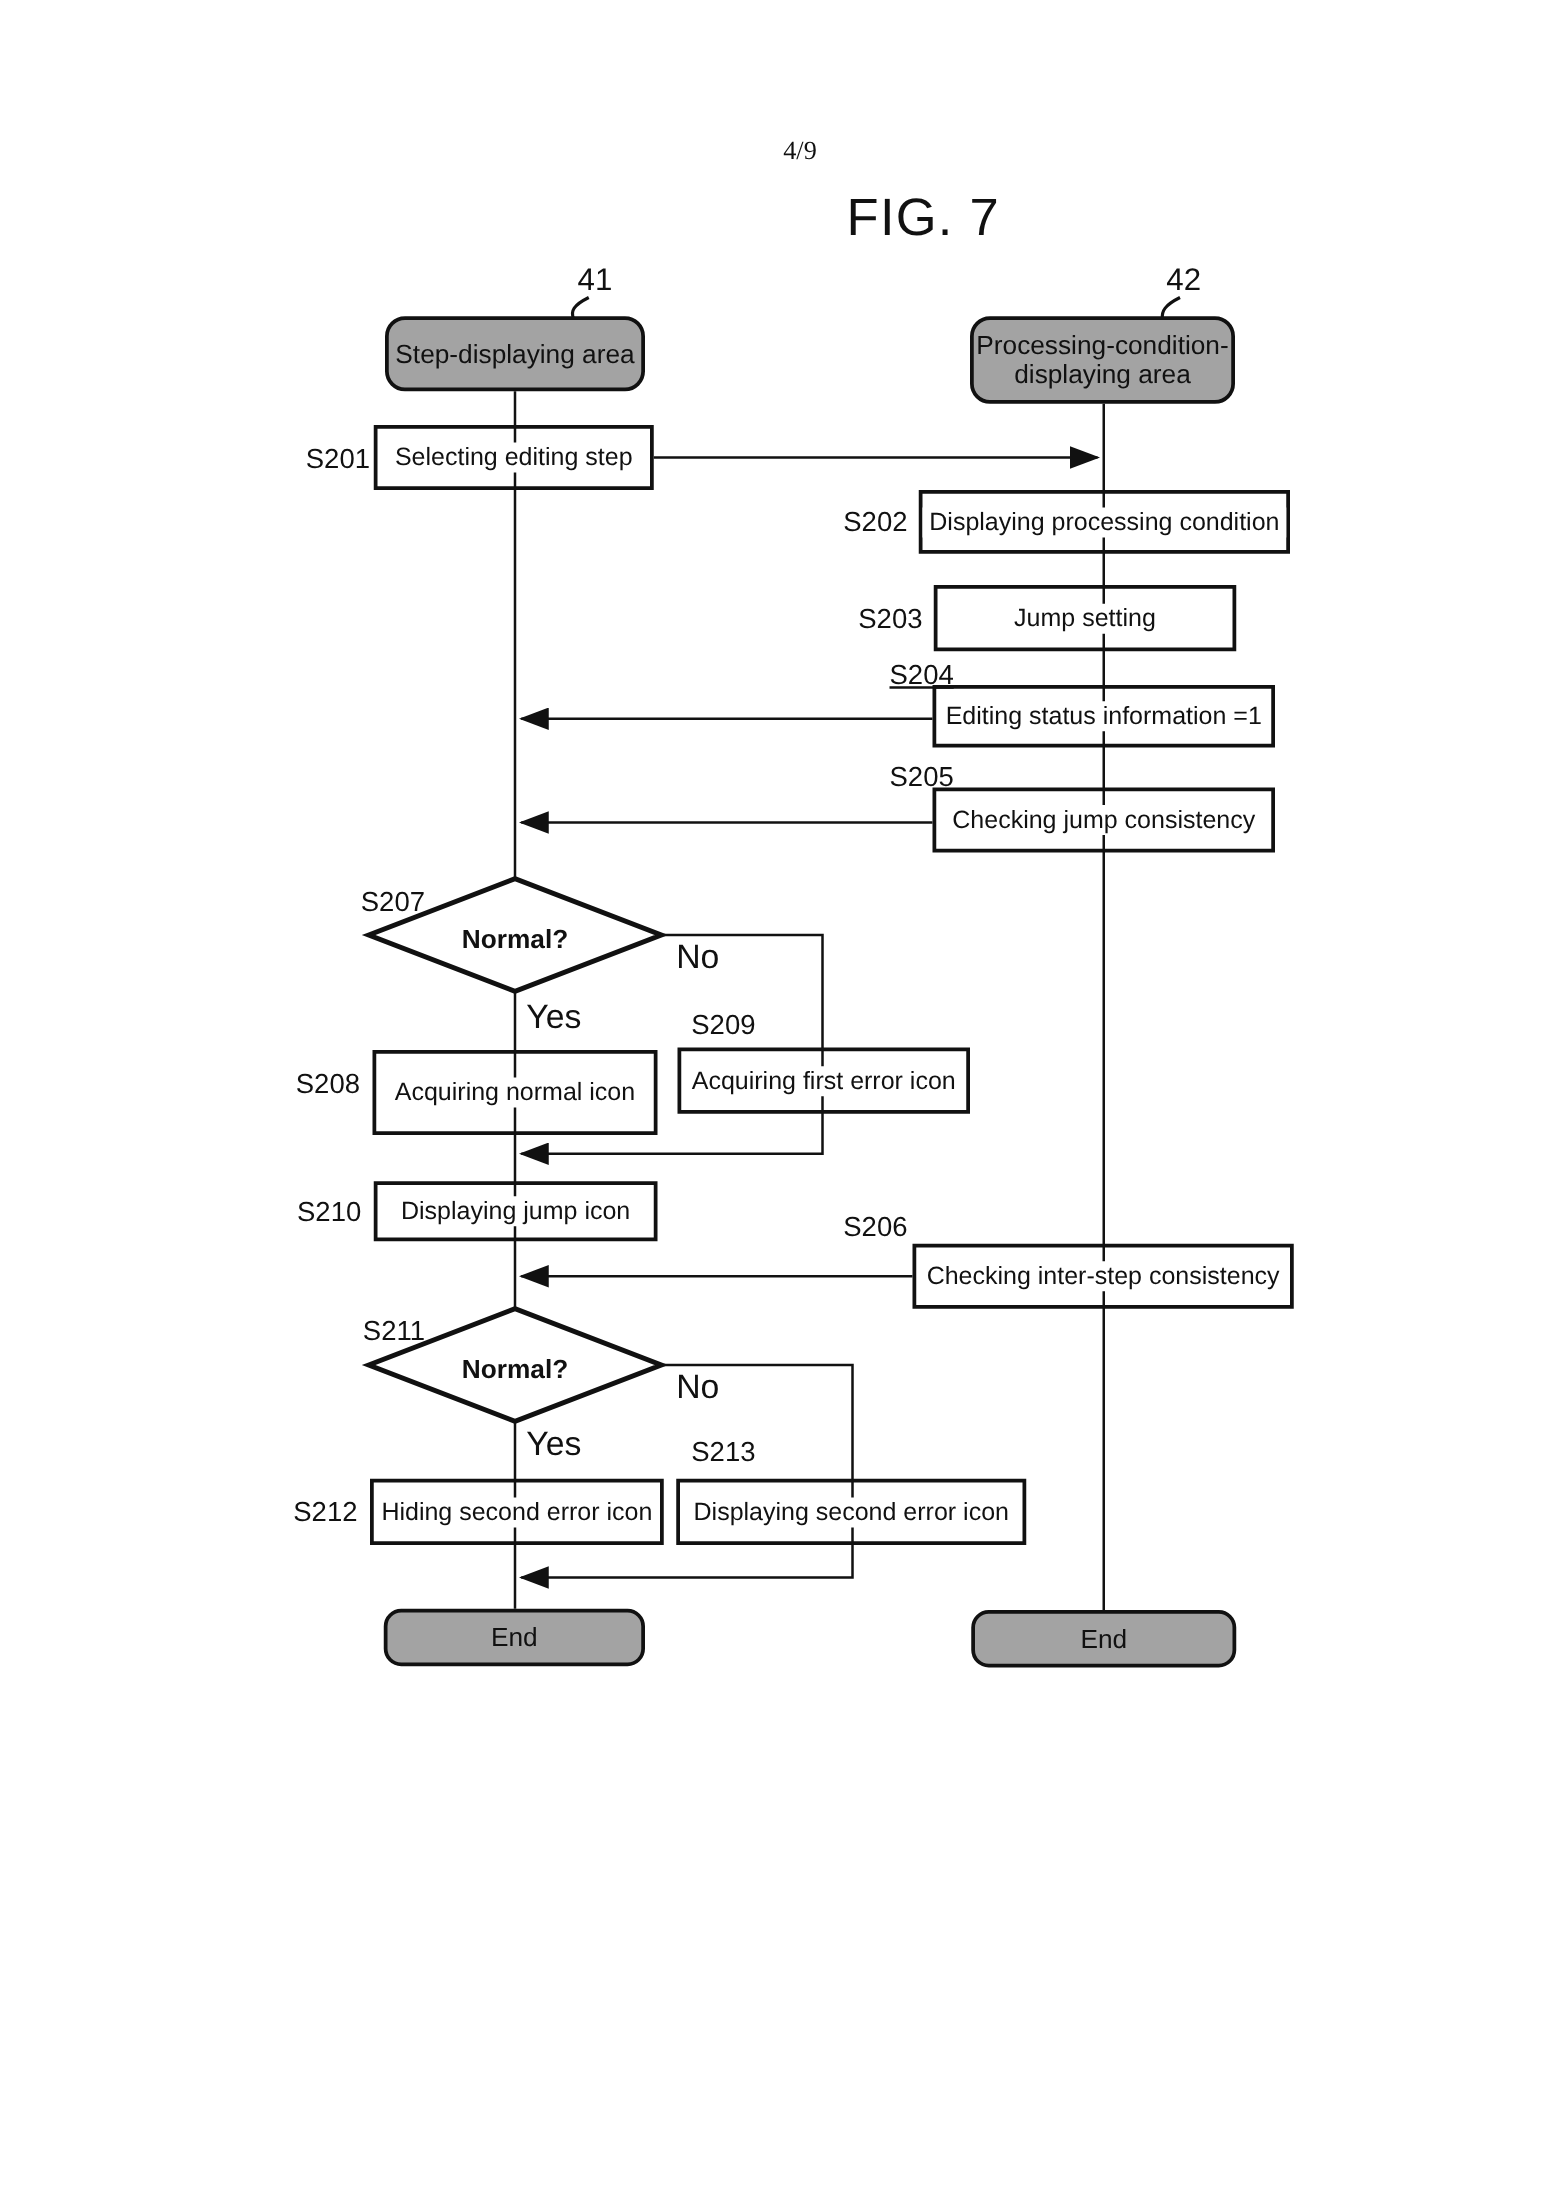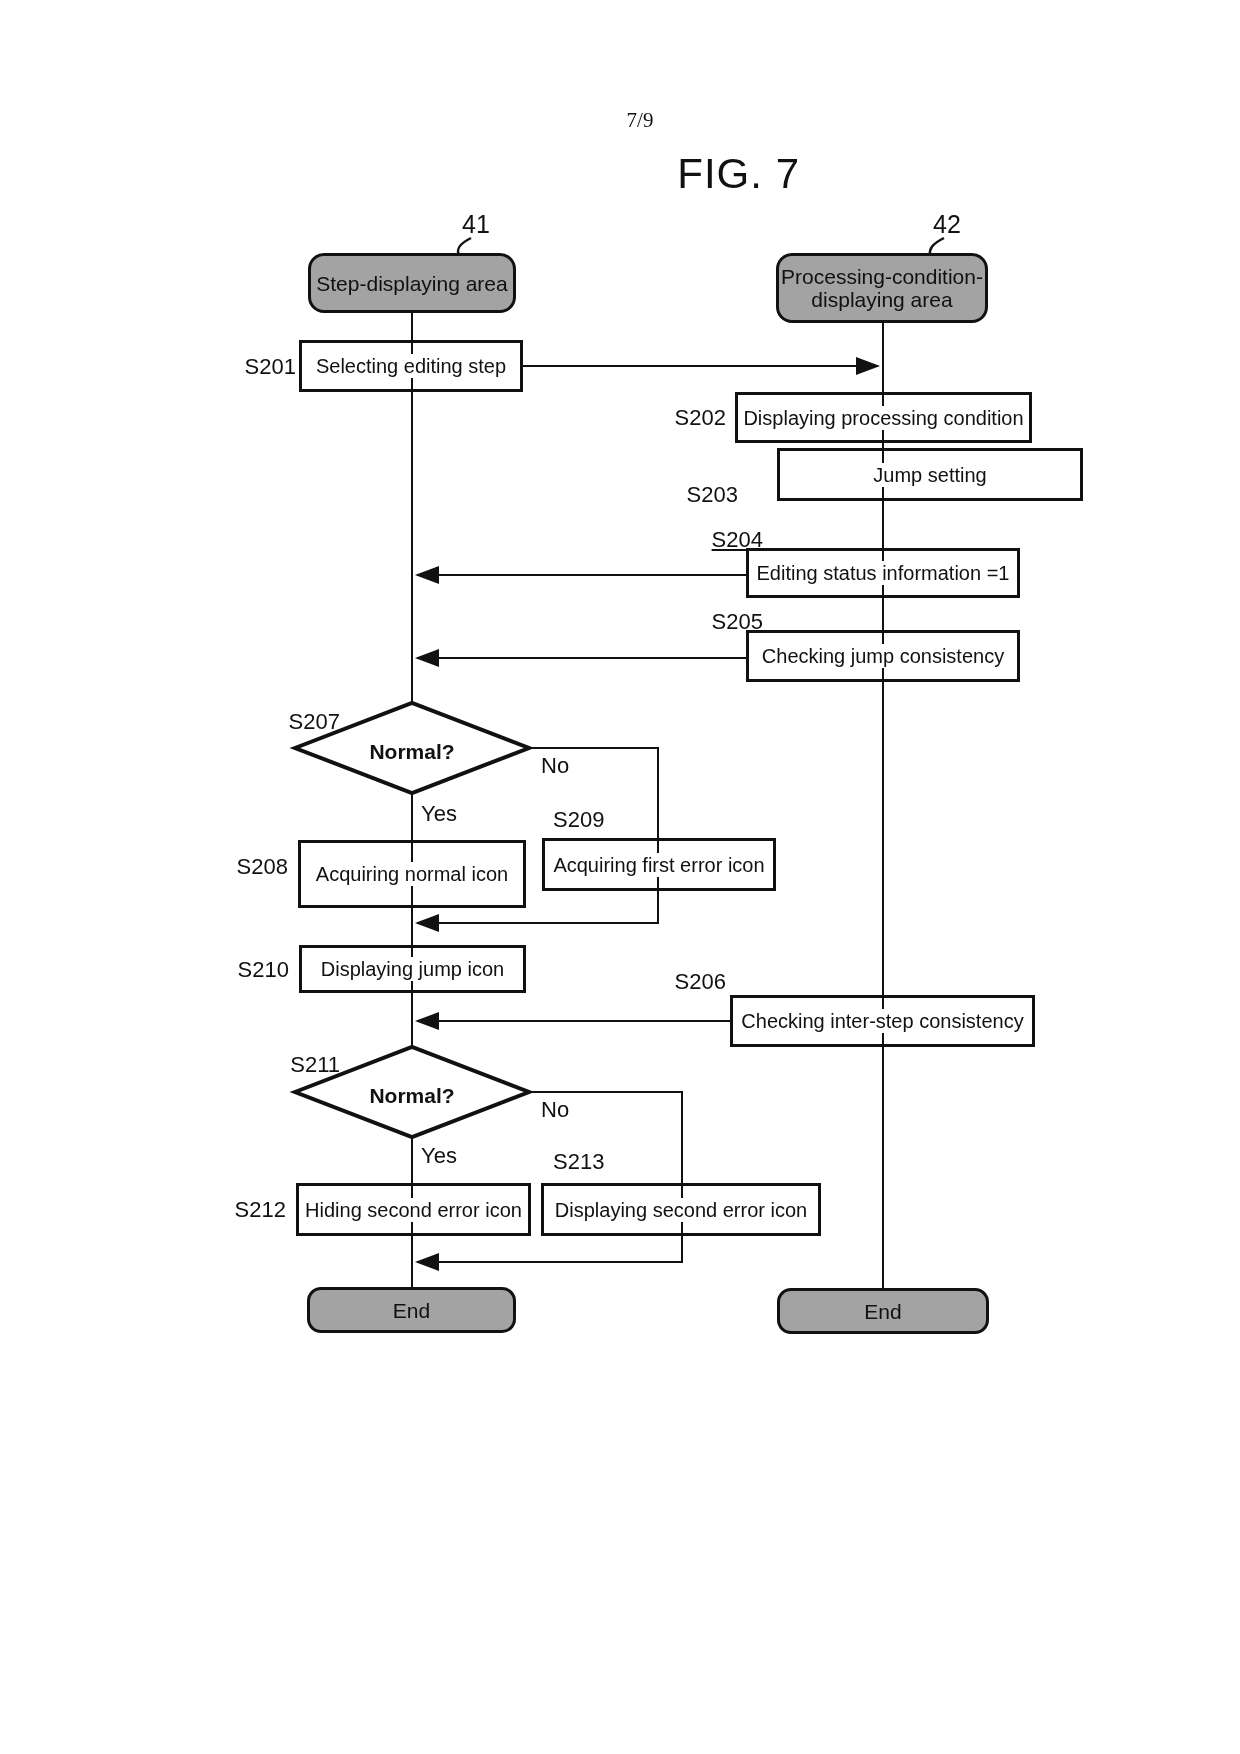--- a/index.html
+++ b/index.html
@@ -9,21 +9,21 @@
     overflow:hidden;
   }
   svg.wires { position:absolute; left:0; top:0; }
   .node { position:absolute; display:flex; align-items:center; justify-content:center; box-sizing:border-box; }
   .process { border:3px solid #111111; background:transparent; }
   .process > span { background:#ffffff; padding:0 5px; white-space:nowrap; font-size:20px; line-height:24px; }
   .terminator { border:3px solid #111111; border-radius:16px; background:#a3a3a3; font-size:21px; text-align:center; line-height:23px; }
   .endcap { border-radius:14px; }
   .step-id { position:absolute; font-size:22px; line-height:23px; white-space:nowrap; }
   .step-id.right { width:90px; text-align:right; }
-  .branch-label { position:absolute; font-size:22px; line-height:23px;text-align:right; }
+  .branch-label { position:absolute; font-size:27px; line-height:23px;text-align:right; }
   .decision-text { position:absolute; font-size:21px; transform:translate(-50%,-50%); white-space:nowrap;font-weight:bold; }
   .page-number { position:absolute; left:560px; top:108px; width:160px; text-align:center;
     font-family:"Liberation Serif","DejaVu Serif",serif; font-size:21px; }
   .figure-title { position:absolute; left:480px; top:150px; width:320px; text-align:right;
     font-size:42px; letter-spacing:1px; }
   .ref-num { position:absolute; font-size:25px; }
 </style>
 </head>
 <body>
 
@@ -48,21 +48,21 @@
     <g stroke="#111111" stroke-width="2.5" fill="none">
       <path d="M471,238 C459,244 456,249 459,255"></path>
       <path d="M944,238 C932,244 929,249 930,255"></path>
     </g>
     <g stroke="#111111" stroke-width="4" fill="#ffffff">
       <polygon points="295,748 412,703 529,748 412,793"></polygon>
       <polygon points="295,1092 412,1047 529,1092 412,1137"></polygon>
     </g>
   </svg>
 
-  <div class="page-number">7/9</div>
+  <div class="page-number">4/9</div>
   <div class="figure-title">FIG. 7</div>
 
   <div class="ref-num" style="left:462px; top:210px;">41</div>
   <div class="ref-num" style="left:933px; top:210px;">42</div>
 
   <div class="node terminator" style="left:308px; top:253px; width:208px; height:60px;">
     <span>Step-displaying area</span>
   </div>
   <div class="node terminator" style="left:776px; top:253px; width:212px; height:70px;">
     <div>
@@ -75,21 +75,21 @@
   <div class="node process" style="left:299px; top:340px; width:224px; height:52px;">
     <span>Selecting editing step</span>
   </div>
 
   <div class="step-id right" style="left:636px; top:406px;">S202</div>
   <div class="node process" style="left:735px; top:392px; width:297px; height:51px;">
     <span>Displaying processing condition</span>
   </div>
 
   <div class="step-id right" style="left:648px; top:483px;">S203</div>
-  <div class="node process" style="left:747px; top:448px; width:306px; height:53px;margin-left:30px;">
+  <div class="node process" style="left:747px; top:468px; width:242px; height:53px;">
     <span>Jump setting</span>
   </div>
 
   <div class="step-id right" style="left:673px; top:528px;text-decoration:underline;">S204</div>
   <div class="node process" style="left:746px; top:548px; width:274px; height:50px;">
     <span>Editing status information =1</span>
   </div>
 
   <div class="step-id right" style="left:673px; top:610px;">S205</div>
   <div class="node process" style="left:746px; top:630px; width:274px; height:52px;">

